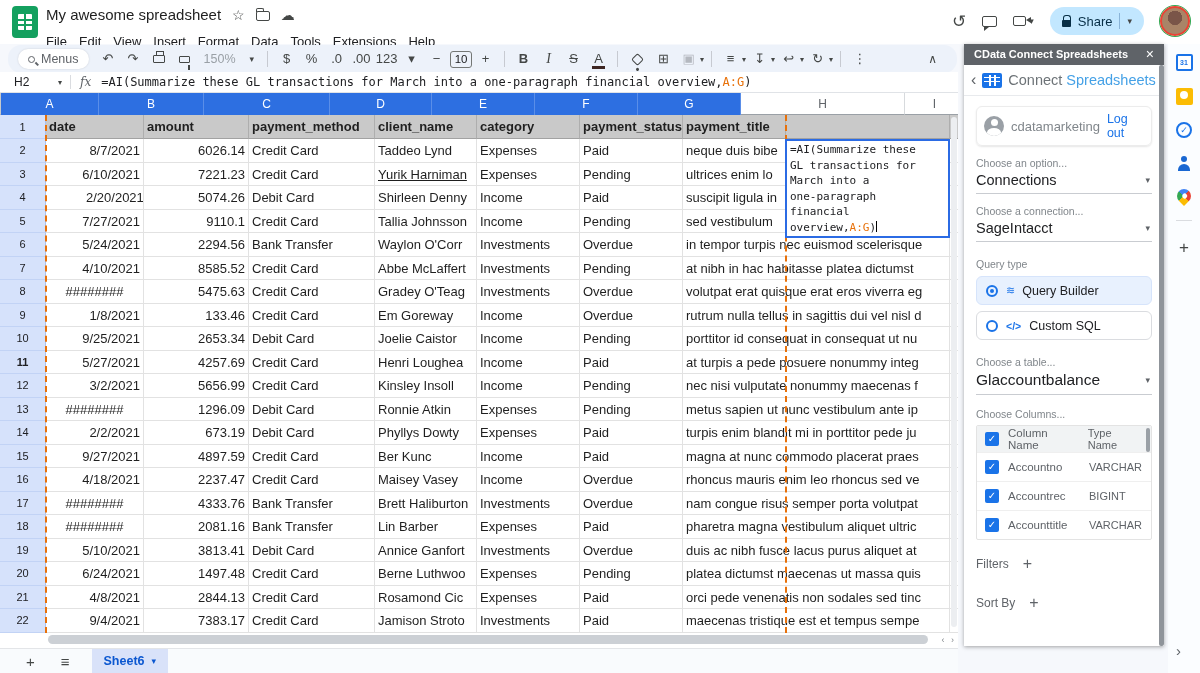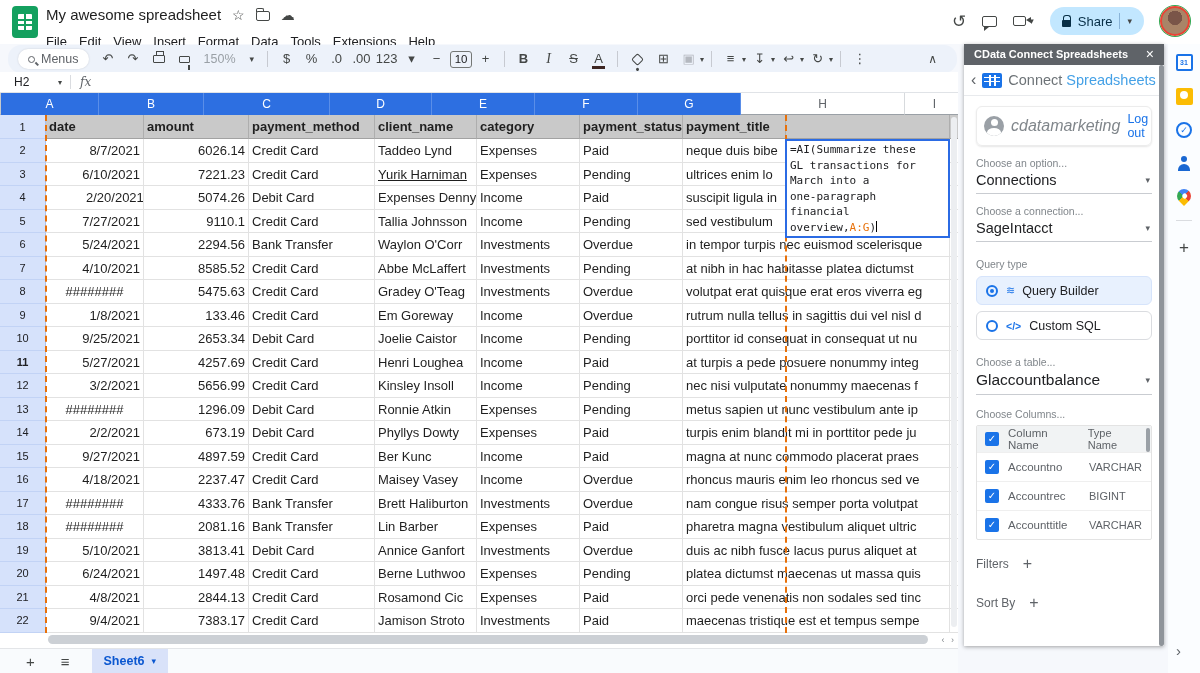--- a/index.html
+++ b/index.html
@@ -119,21 +119,21 @@
   .tbl-ico:before { content:""; position:absolute; left:2px; top:4px; right:2px; height:1.5px; background:#fff; box-shadow:0 4px 0 #fff; }
   .tbl-ico:after { content:""; position:absolute; left:7px; top:2px; width:1.5px; bottom:2px; background:#fff; box-shadow:5px 0 0 #fff; }
   .brand-gray { font-size:14.5px; color:#6d7377; white-space:nowrap; }
   .brand-blue { font-size:14.5px; color:#45a1e6; white-space:nowrap; margin-left:-2px; }
   .p-body { padding:10px 12px 0 12px; position:relative; }
   .acct { display:flex; align-items:center; gap:7px; padding:5px 7px; border:1px solid #ececec; border-radius:6px;
           box-shadow:0 1px 2px rgba(0,0,0,.10); }
   .acct-av { width:20px; height:20px; border-radius:50%; background:#9aa0a6; position:relative; overflow:hidden; flex-shrink:0; }
   .acct-av:before { content:""; position:absolute; left:6.5px; top:3px; width:7px; height:7px; border-radius:50%; background:#fff; }
   .acct-av:after { content:""; position:absolute; left:3px; top:11.5px; width:14px; height:9px; border-radius:50% 50% 0 0; background:#fff; }
-  .acct-name { font-size:16px; color:#80868b; flex:1;font-style:italic; }
+  .acct-name { font-size:13px; color:#80868b; flex:1; }
   .logout { font-size:12.5px; color:#1a73e8; }
   .s-label { font-size:10.5px; color:#80868b; margin-top:11px; }
   .sel-row { display:flex; align-items:center; justify-content:space-between; border-bottom:1px solid #c9ccd1;
              padding:3px 2px 5px 0; }
   .sel-val { font-size:14.5px; color:#202124; }
   .sel-val.big { font-size:15.5px; }
   .sel-caret { font-size:9px; color:#5f6368; }
   .qcard { height:29px; border-radius:6px; display:flex; align-items:center; gap:8px; padding:0 9px; margin-top:6px;
            font-size:12.5px; color:#202124; }
   .qcard.on { background:#e8f1fe; border:1px solid #d6e4fb; }
@@ -262,20 +262,21 @@
     <span class="tb-div"></span>
     <span class="tb">⋮</span>
     <span class="collapse-up">∧</span>
   </div>
 
   <div id="formula-bar">
     <span class="name-box">H2</span>
     <span class="fb-caret">▾</span>
     <span class="fb-div"></span>
     <span class="fx">fx</span>
+    <span class="formula-text"><span>=AI(Summarize these GL transactions for March into a one-paragraph financial overview,</span><span class="rng">A:G</span><span>)</span></span>
   </div>
 
   <div id="grid">
     <div class="col-row">
       <div class="corner"></div>
     <div class="colh sel" style="width: 98px;">A</div>
         <div class="colh sel" style="width: 105px;">B</div>
         <div class="colh sel" style="width: 126px;">C</div>
         <div class="colh sel" style="width: 102px;">D</div>
         <div class="colh sel" style="width: 103px;">E</div>
@@ -323,21 +324,21 @@
             <span>ultrices enim lo</span>
           </div>
           <div class="cell" style="width: 164px; line-height: 23.5px;"></div>
           <div class="cell" style="width: 60px; line-height: 23.5px;"></div>
         </div>
         <div class="grow" style="height: 23.5px;">
           <div class="rn" style="line-height: 23.5px;">4</div>
           <div class="cell right" style="width: 98px; line-height: 23.5px; padding-left: 40px;">2/20/2021</div>
           <div class="cell right" style="width: 105px; line-height: 23.5px;">5074.26</div>
           <div class="cell" style="width: 126px; line-height: 23.5px;">Debit Card</div>
-          <div class="cell" style="width: 102px; line-height: 23.5px;">Expenses Denny</div>
+          <div class="cell" style="width: 102px; line-height: 23.5px;">Shirleen Denny</div>
           <div class="cell" style="width: 103px; line-height: 23.5px;">Income</div>
           <div class="cell" style="width: 103px; line-height: 23.5px;">Paid</div>
           <div class="cell gcell" style="width: 103px; line-height: 23.5px;">
             <span>suscipit ligula in</span>
           </div>
           <div class="cell" style="width: 164px; line-height: 23.5px;"></div>
           <div class="cell" style="width: 60px; line-height: 23.5px;"></div>
         </div>
         <div class="grow" style="height: 23.5px;">
           <div class="rn" style="line-height: 23.5px;">5</div>

